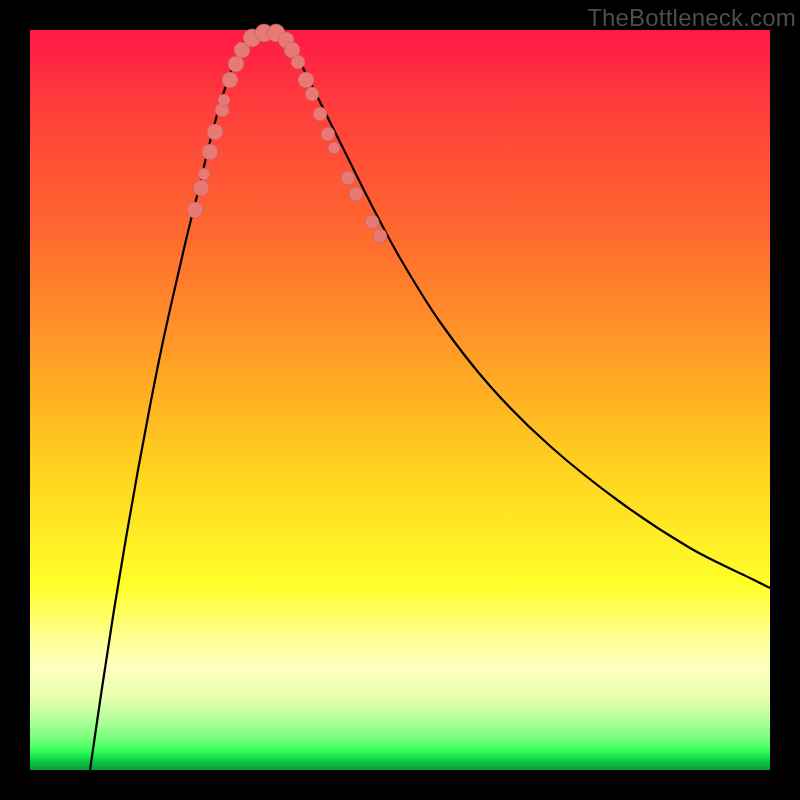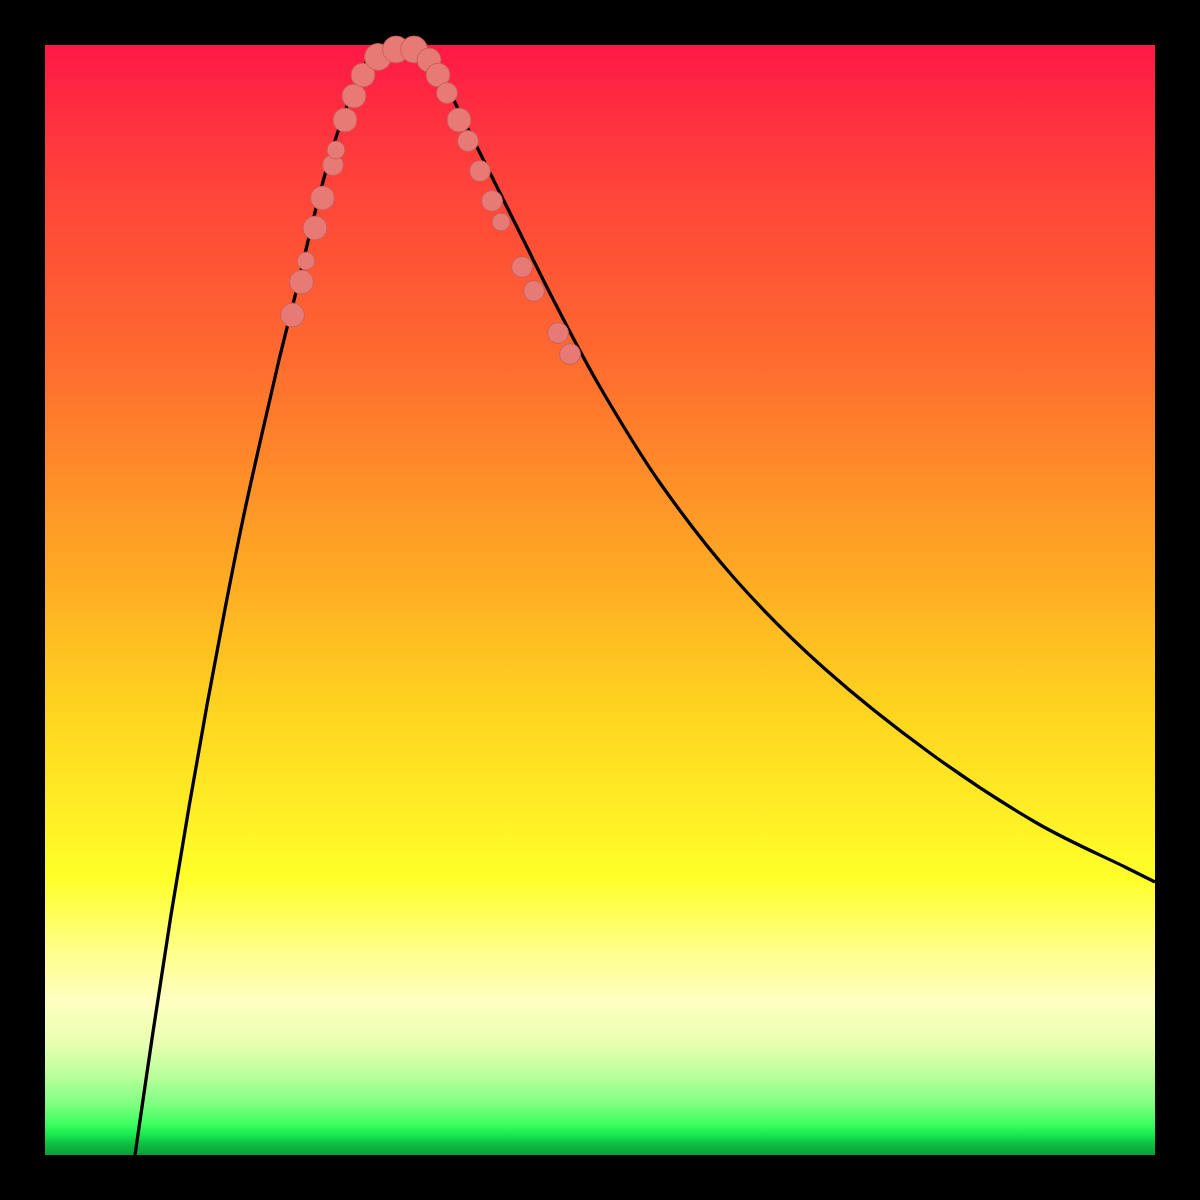--- a/index.html
+++ b/index.html
@@ -92,13 +92,14 @@
         <circle cx="290" cy="84" r="7" fill="#e87a76" stroke="#c95a56" stroke-width="0.6"></circle>
         <circle cx="298" cy="104" r="7" fill="#e87a76" stroke="#c95a56" stroke-width="0.6"></circle>
         <circle cx="304" cy="118" r="6" fill="#e87a76" stroke="#c95a56" stroke-width="0.6"></circle>
         <circle cx="318" cy="148" r="7" fill="#e87a76" stroke="#c95a56" stroke-width="0.6"></circle>
         <circle cx="326" cy="164" r="7" fill="#e87a76" stroke="#c95a56" stroke-width="0.6"></circle>
         <circle cx="342" cy="192" r="7" fill="#e87a76" stroke="#c95a56" stroke-width="0.6"></circle>
         <circle cx="350" cy="206" r="7" fill="#e87a76" stroke="#c95a56" stroke-width="0.6"></circle>
       </g>
   </svg>
 
+  <div class="watermark">TheBottleneck.com</div>
 </div>
 
 </body></html>

